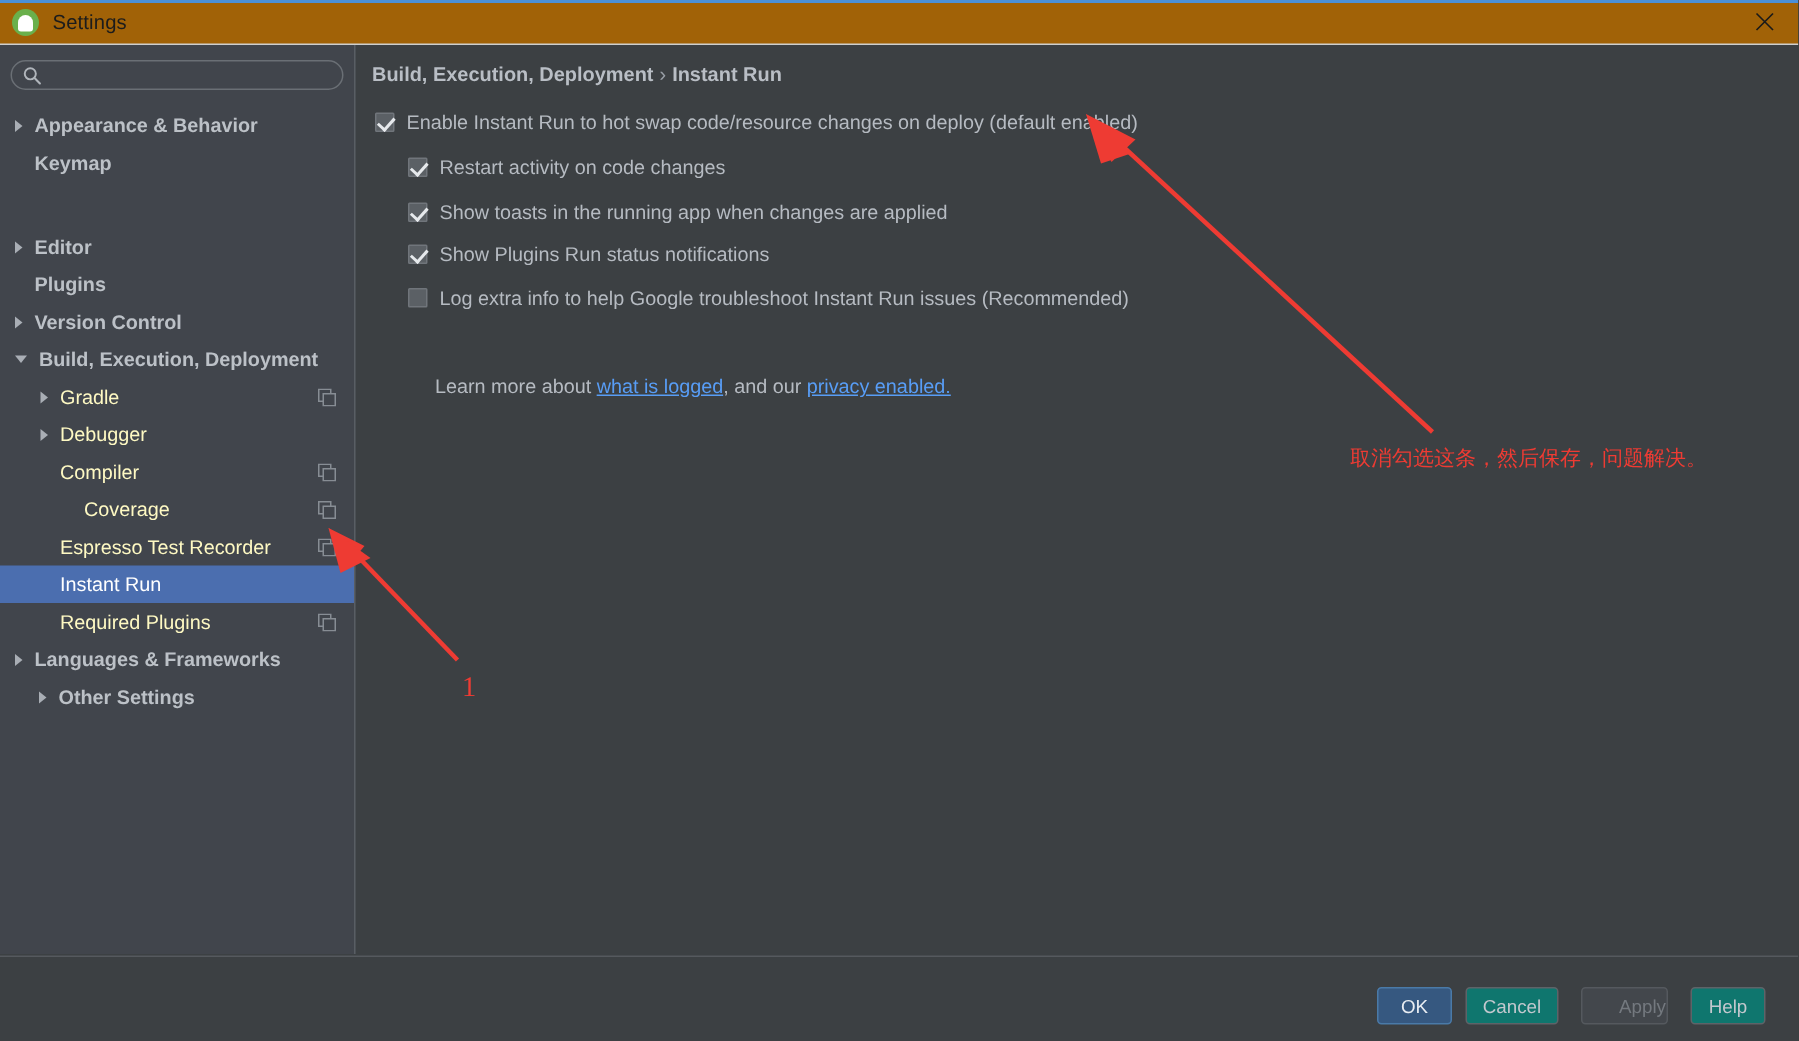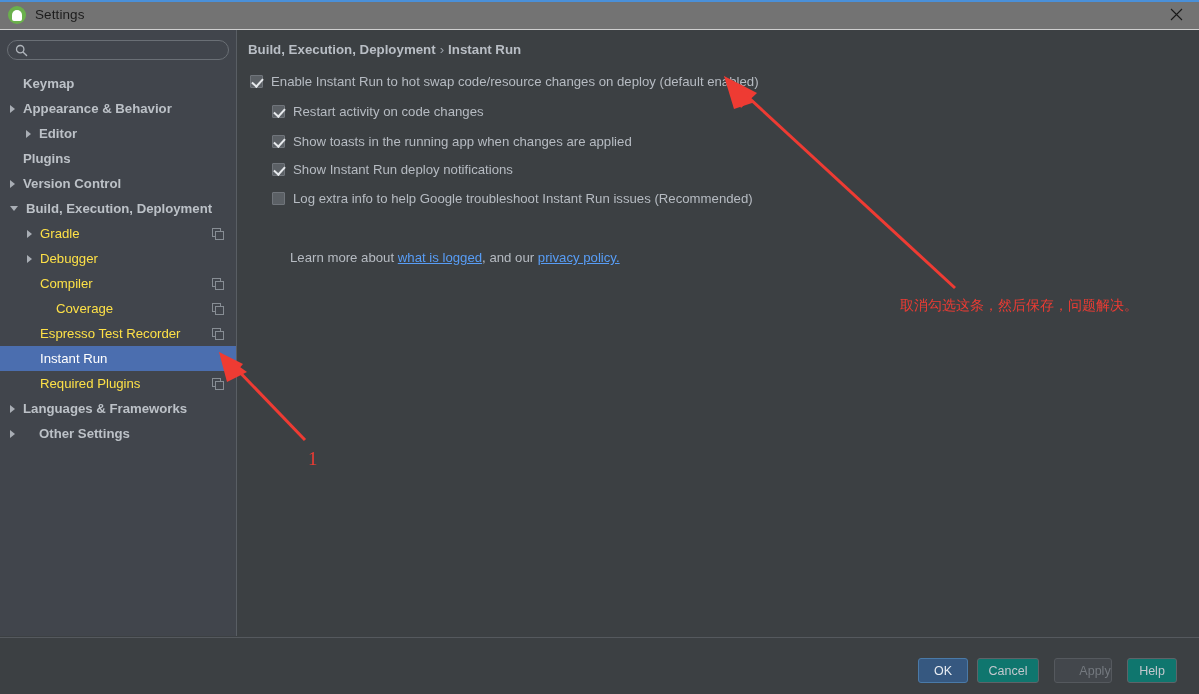--- a/index.html
+++ b/index.html
@@ -17,21 +17,21 @@
     height: 694px;
     overflow: hidden;
     background: #3c4043;
   }
 
   
   .titlebar {
     position: absolute;
     left: 0; top: 0;
     width: 1199px; height: 30px;
-    background: #737373;
+    background: #a16207;
     border-bottom: 1px solid #cfcfcf;
     display: flex;
     align-items: center;
     box-sizing: border-box;
   }
   .title-accent {
     position: absolute;
     left: 0; top: 0; width: 1199px; height: 2px;
     background: #4a90d9;
   }
@@ -140,21 +140,21 @@
   }
   .tw.open {
     border-left: 4.5px solid transparent;
     border-right: 4.5px solid transparent;
     border-top: 5.5px solid #a9aeb5;
     border-bottom: 0;
   }
   .tw.empty { border: none; width: 5px; height: 8px; }
   .tree-label {
     font-size: 13.2px;
-    color: #fde047;
+    color: #fef9c3;
     white-space: nowrap;
   }
   .tree-row.level0 .tree-label {
     font-weight: bold;
     color: #bcc1c7;
   }
   .tree-row.selected .tree-label { color: #ffffff; }
   .copy-icon {
     position: absolute;
     right: 13px;
@@ -306,28 +306,28 @@
   <div class="sidebar">
     <div class="search-wrap">
       <svg class="search-icon" width="13" height="13" viewBox="0 0 13 13">
         <circle cx="5.2" cy="5.2" r="3.7" stroke="#b0b5bb" stroke-width="1.3" fill="none"></circle>
         <path d="M8.2 8.2 L11.6 11.6" stroke="#b0b5bb" stroke-width="1.4" stroke-linecap="round"></path>
       </svg>
       <input class="search-input" type="text" placeholder="" style="">
     </div>
     <div class="tree">
         <div class="tree-row level0" style="padding-left: 10px;">
+          <span class="tw "></span>
+          <span class="tree-label" style="margin-left: 8px;">Appearance &amp; Behavior</span>
+        </div>
+        <div class="tree-row level0" style="padding-left: 10px;">
           <span class="tw empty"></span>
           <span class="tree-label" style="margin-left: 8px;">Keymap</span>
         </div>
-        <div class="tree-row level0" style="padding-left: 10px;">
-          <span class="tw "></span>
-          <span class="tree-label" style="margin-left: 8px;">Appearance &amp; Behavior</span>
-        </div>
-        <div class="tree-row level0" style="padding-left: 26px;">
+        <div class="tree-row level0" style="padding-left: 10px; margin-top: 31px;">
           <span class="tw "></span>
           <span class="tree-label" style="margin-left: 8px;">Editor</span>
         </div>
         <div class="tree-row level0" style="padding-left: 10px;">
           <span class="tw empty"></span>
           <span class="tree-label" style="margin-left: 8px;">Plugins</span>
         </div>
         <div class="tree-row level0" style="padding-left: 10px;">
           <span class="tw "></span>
           <span class="tree-label" style="margin-left: 8px;">Version Control</span>
@@ -381,21 +381,21 @@
           <span class="tree-label" style="margin-left: 8px;">Required Plugins</span>
           <svg class="copy-icon" width="12" height="12" viewBox="0 0 12 12">
             <rect x="0.5" y="0.5" width="8" height="8" fill="none" stroke="#878d94"></rect>
             <rect x="3.5" y="3.5" width="8" height="8" fill="#41454c" stroke="#878d94"></rect>
           </svg>
         </div>
         <div class="tree-row level0" style="padding-left: 10px;">
           <span class="tw "></span>
           <span class="tree-label" style="margin-left: 8px;">Languages &amp; Frameworks</span>
         </div>
-        <div class="tree-row level0" style="padding-left: 10px; gap: 16px;">
+        <div class="tree-row level0" style="padding-left: 26px;">
           <span class="tw "></span>
           <span class="tree-label" style="margin-left: 8px;">Other Settings</span>
         </div>
       </div>
   </div>
 
   <div class="main">
     <div class="breadcrumb">
       <span>Build, Execution, Deployment</span><span class="sep">›</span><span>Instant Run</span>
     </div>
@@ -407,29 +407,29 @@
         <div class="opt" style="left: 34px; top: 74px;">
           <span class="cb checked"></span>
           <span class="opt-label">Restart activity on code changes</span>
         </div>
         <div class="opt" style="left: 34px; top: 104px;">
           <span class="cb checked"></span>
           <span class="opt-label">Show toasts in the running app when changes are applied</span>
         </div>
         <div class="opt" style="left: 34px; top: 132px;">
           <span class="cb checked"></span>
-          <span class="opt-label">Show Instant Run deploy notifications</span>
+          <span class="opt-label">Show Plugins Run status notifications</span>
         </div>
         <div class="opt" style="left: 34px; top: 161px;">
           <span class="cb"></span>
           <span class="opt-label">Log extra info to help Google troubleshoot Instant Run issues (Recommended)</span>
         </div>
       </div>
     <div class="learn" style="left:52px; top:220px;">
-      <span>Learn more about </span><a href="#">what is logged</a><span>, and our </span><a href="#">privacy policy.</a>
+      <span>Learn more about </span><a href="#">what is logged</a><span>, and our </span><a href="#">privacy enabled.</a>
     </div>
   </div>
 
   <div class="bottombar">
     <div id="buttons-host">
         <div class="btn primary" style="left: 918px; width: 50px;">OK</div>
         <div class="btn" style="left: 977px; width: 62px;">Cancel</div>
         <div class="btn disabled" style="left: 1054px; width: 58px;">Apply</div>
         <div class="btn" style="left: 1127px; width: 50px;">Help</div>
       </div>

